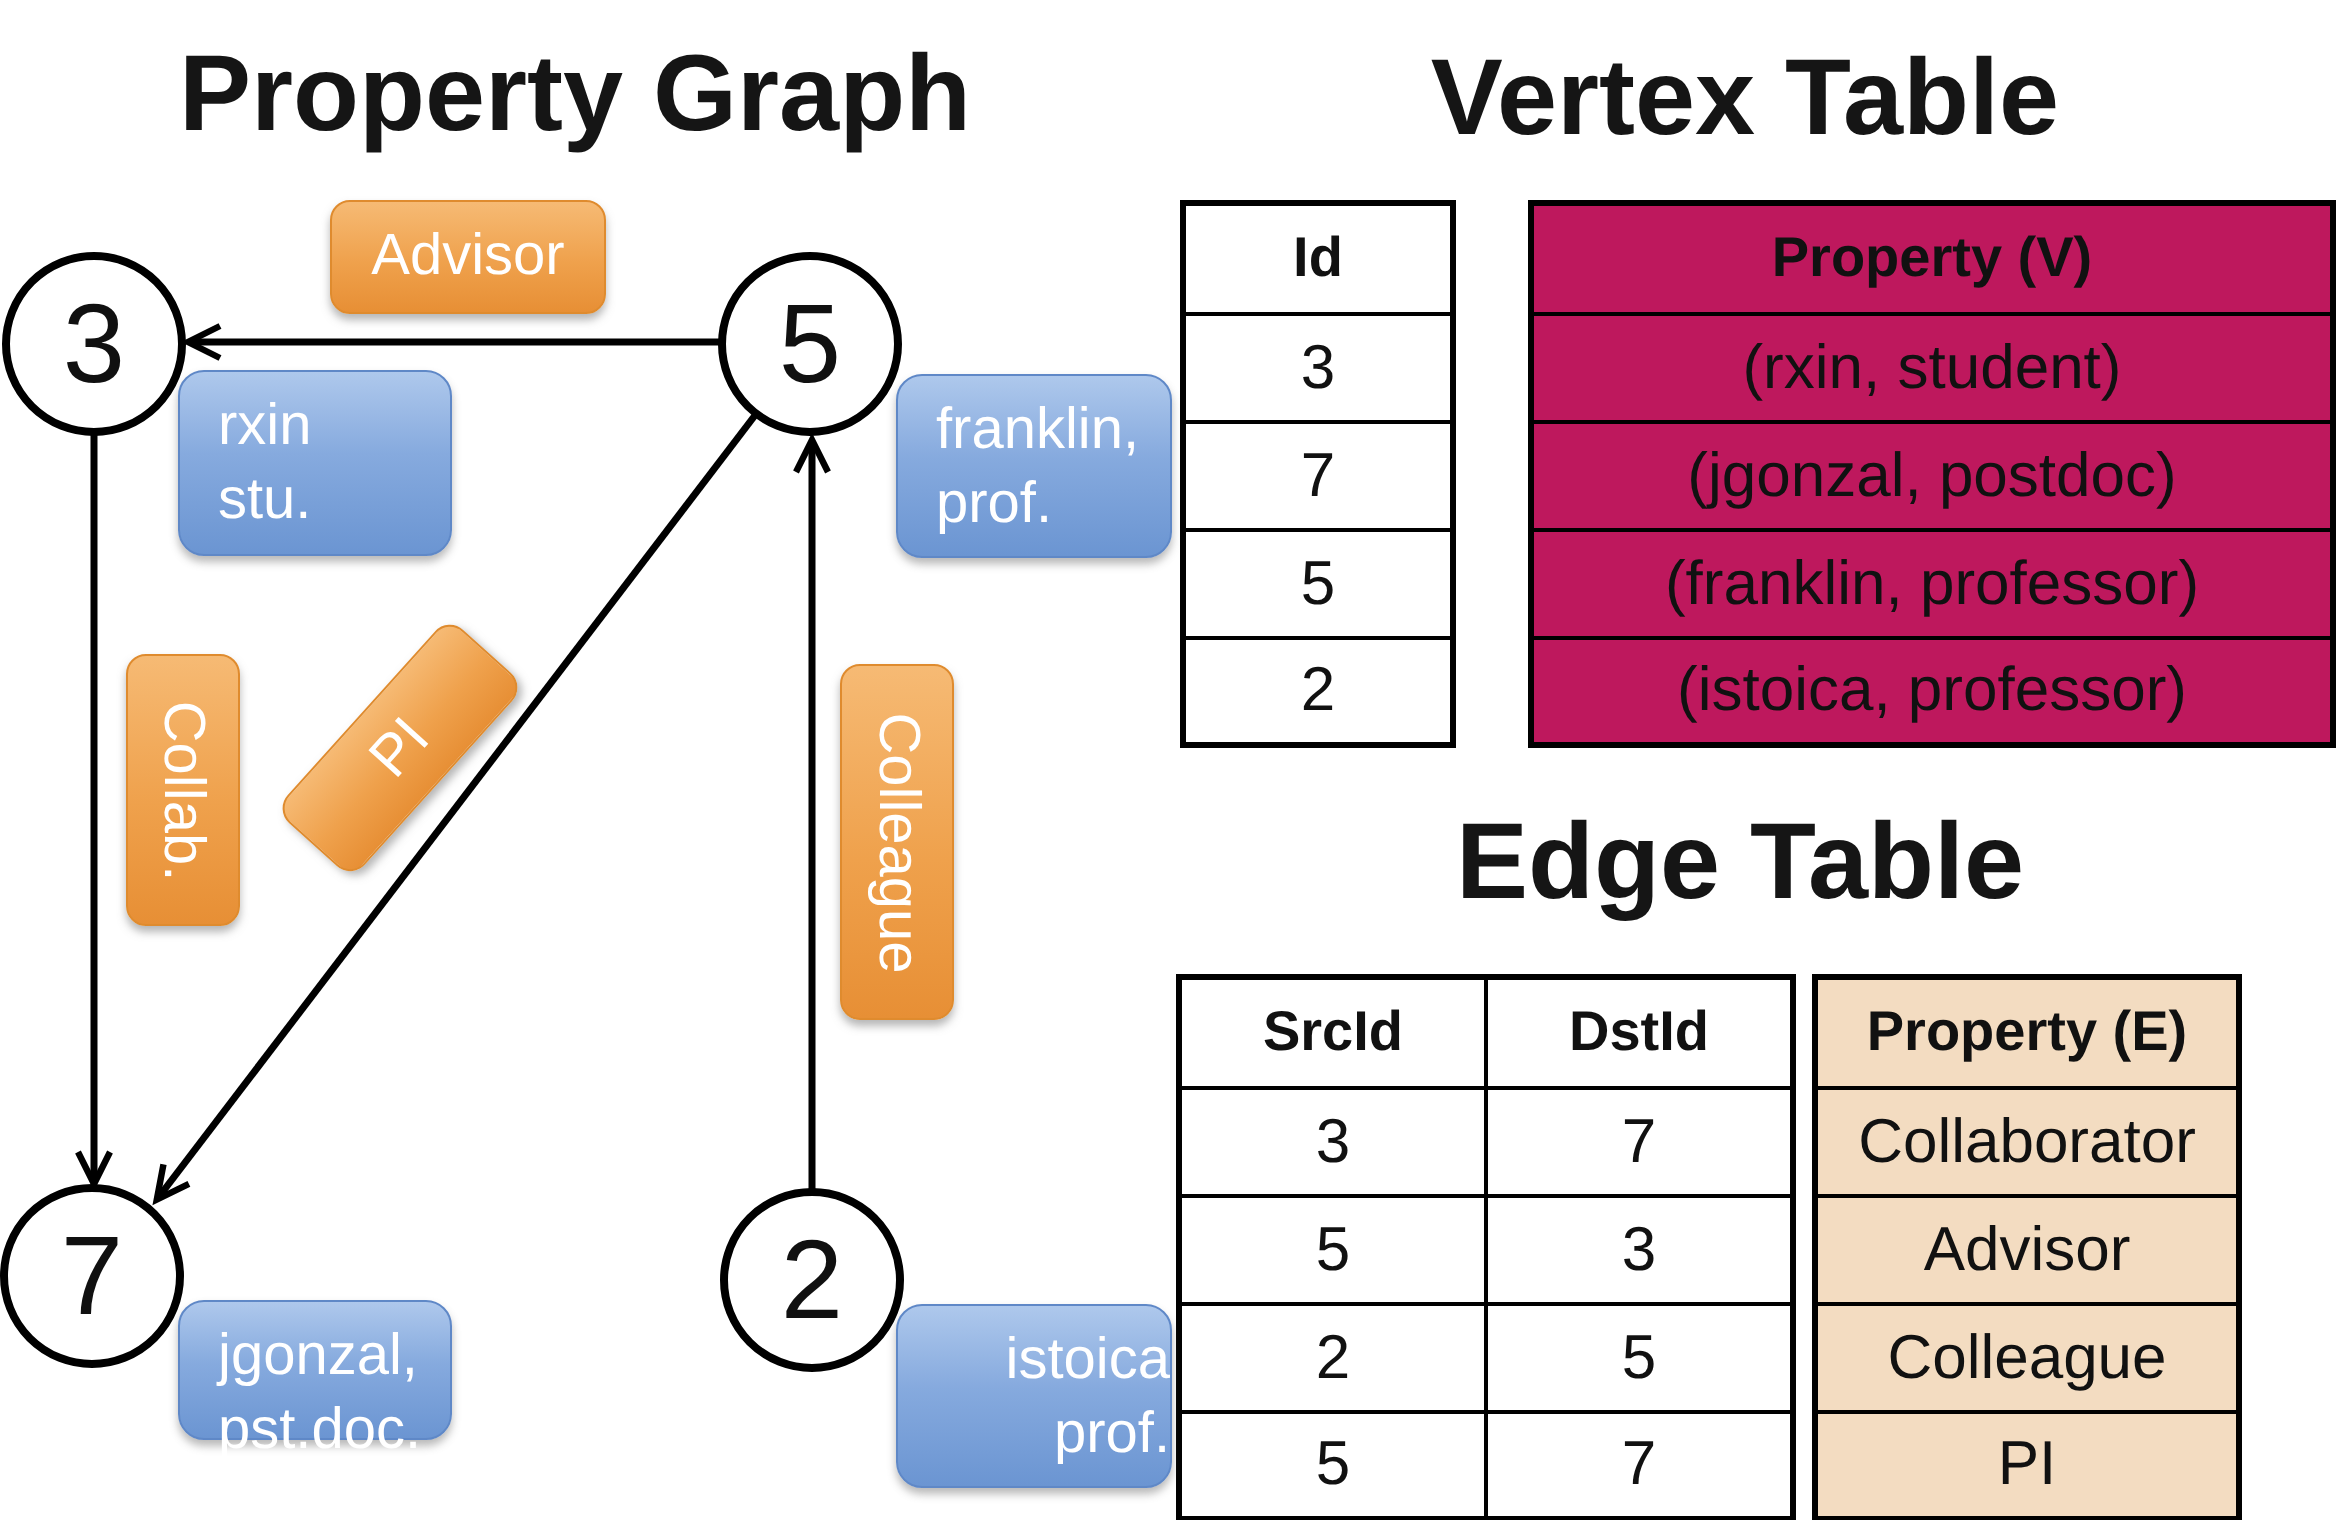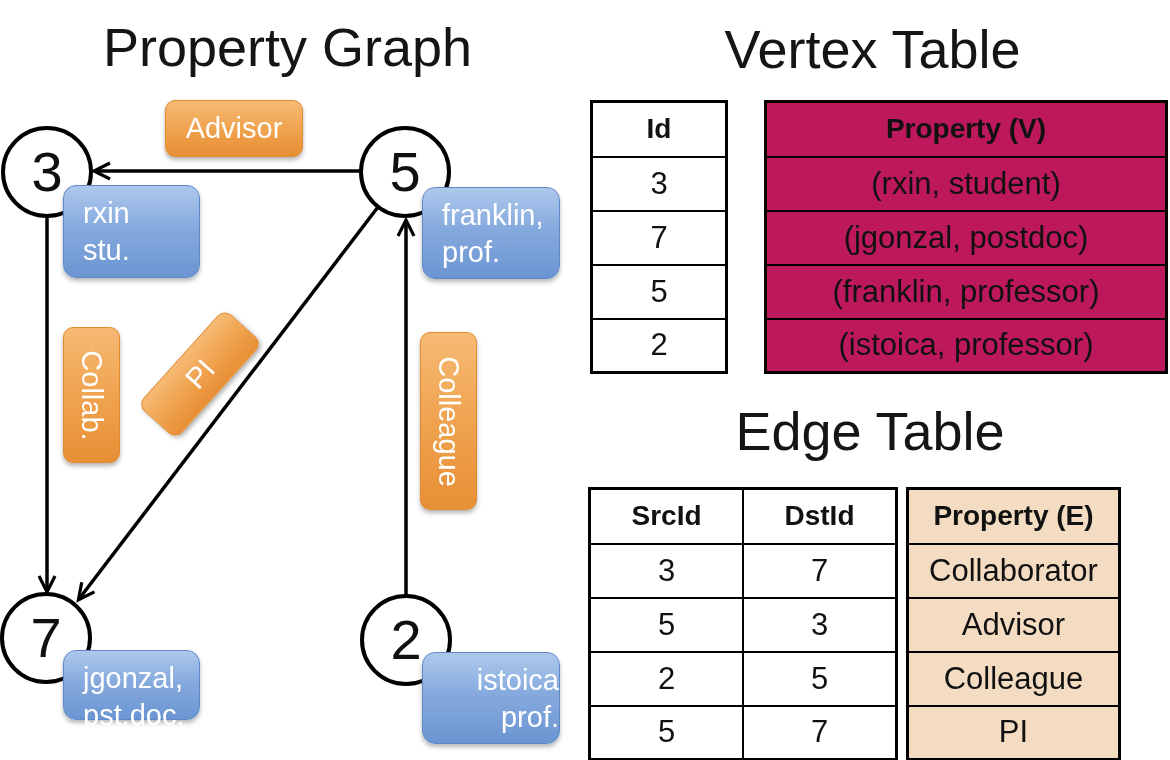--- a/index.html
+++ b/index.html
@@ -1,21 +1,21 @@
 <!DOCTYPE html>
 <html><head>
 <meta charset="utf-8">
 <style>
   html,body{margin:0;padding:0;background:#fff;}
   .canvas{
     position:relative;width:1170px;height:760px;overflow:hidden;background:#fff;
     font-family:"Liberation Sans",sans-serif;color:#111;
   }
   .title{
-    position:absolute;text-align:center;font-size:54px;font-weight:400;
+    position:absolute;text-align:center;font-size:54px;font-weight:700;
     color:#151515;letter-spacing:0px;white-space:nowrap;
   }
   #title-graph{left:0;width:575px;top:16px;}
   #title-vertex{left:585px;width:575px;top:18px;}
   #title-edge{left:585px;width:570px;top:400px;}
 
   svg{position:absolute;left:0;top:0;}
 
   .node-num{
     position:absolute;width:88px;text-align:center;font-size:56px;color:#101010;
@@ -25,20 +25,21 @@
   #num-5{left:361px;top:144px;}
   #num-7{left:2px;top:610px;}
   #num-2{left:362px;top:612px;}
 
   .vlabel-box{
     position:absolute;z-index:5;border-radius:13px;
     background:linear-gradient(180deg,#AEC8EC 0%,#86AADE 45%,#6B95D2 100%);
     border:1px solid #5F88C7;box-shadow:0 3px 4px rgba(100,100,100,.45);
     color:#fff;font-size:29px;line-height:37px;padding:9px 0 0 19px;
     box-sizing:border-box;
+    margin-left:26px;
   }
   #vl-rxin{left:63px;top:185px;width:137px;height:93px;}
   #vl-franklin{left:422px;top:187px;width:138px;height:92px;}
   #vl-jgonzal{left:63px;top:650px;width:137px;height:70px;}
   #vl-istoica{left:422px;top:652px;width:138px;height:92px;text-align:right;}
 
   .elabel-box{
     position:absolute;z-index:4;border-radius:10px;
     background:linear-gradient(180deg,#F6BA74 0%,#EFA14C 55%,#E78F35 100%);
     border:1px solid #DF8B2E;box-shadow:0 3px 4px rgba(110,110,110,.5);

